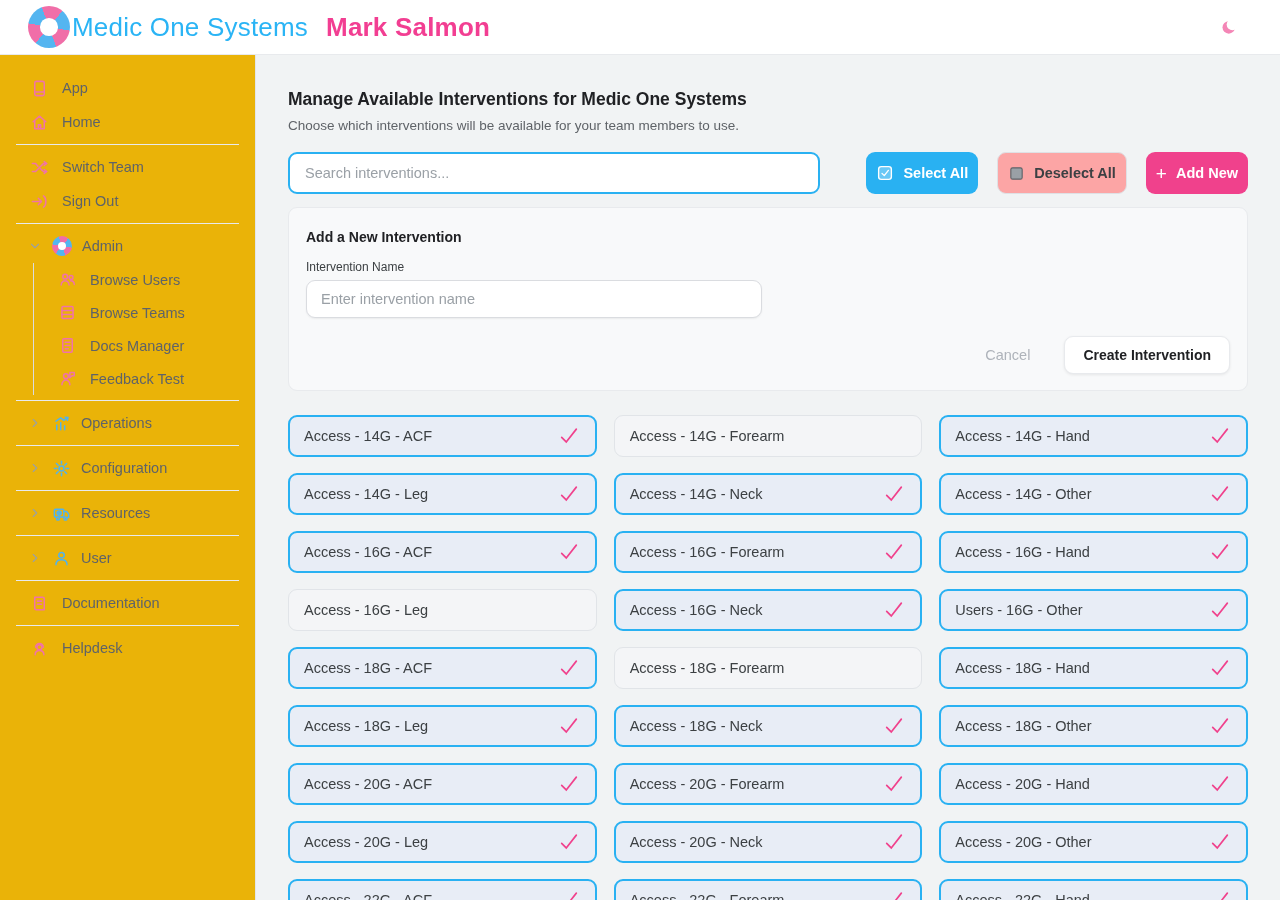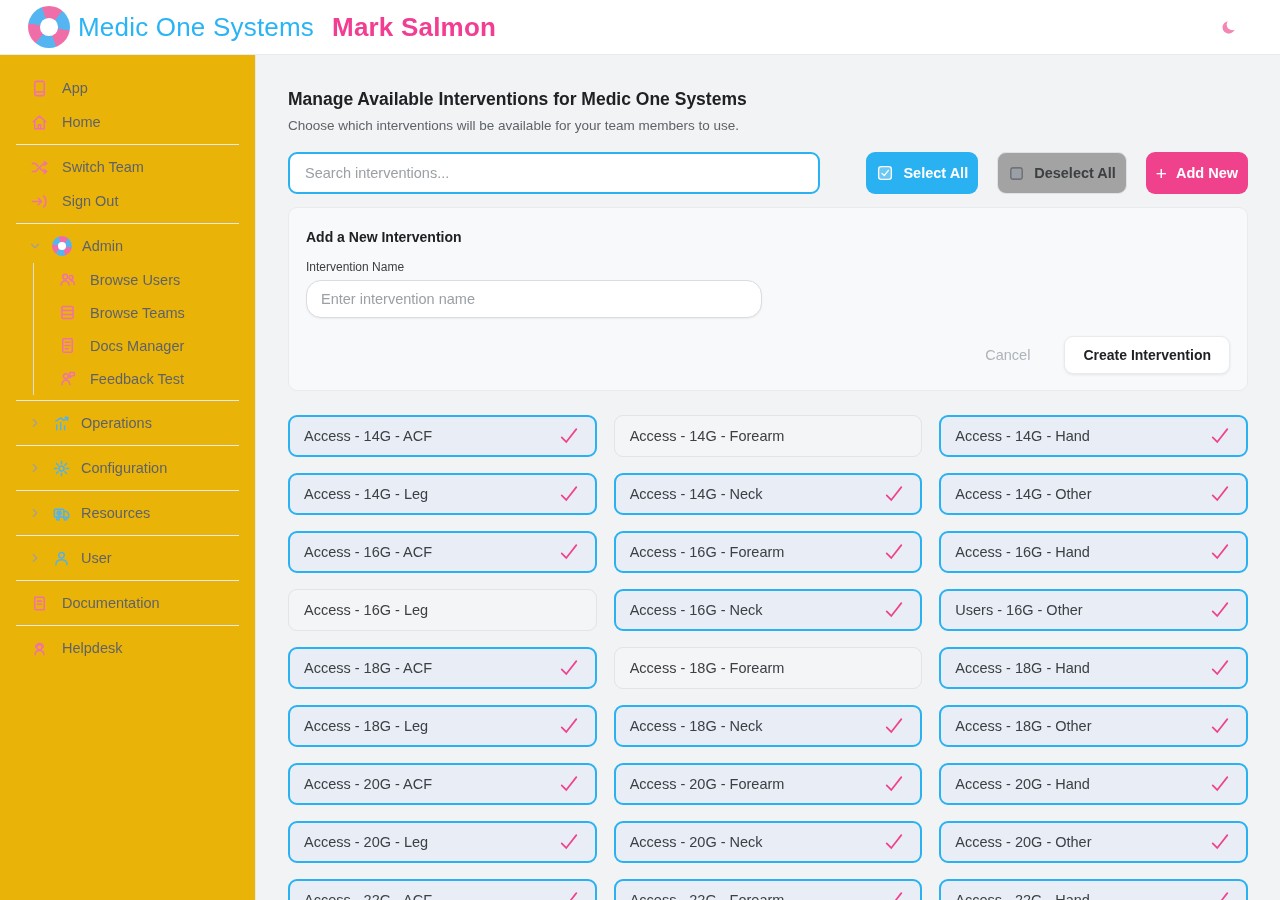--- a/index.html
+++ b/index.html
@@ -12,21 +12,21 @@
   
   .header {
     height:55px; display:flex; align-items:center;
     padding:0 40px 0 28px; background:#fff; border-bottom:1px solid #e8eaed;
   }
   .logo {
     width:42px; height:42px; border-radius:50%; position:relative; flex:none;
     background:conic-gradient(from -20deg,#f06ea8 0 60deg,#54b5f0 0 120deg,#f06ea8 0 180deg,#54b5f0 0 240deg,#f06ea8 0 300deg,#54b5f0 0 360deg);
   }
   .logo::after { content:""; position:absolute; inset:29%; background:#fff; border-radius:50%; }
-  .brand { margin-left:8px; font-size:26px; font-weight:500; color:#2ab4f5; letter-spacing:.2px; }
+  .brand { margin-left:2px; font-size:26px; font-weight:500; color:#2ab4f5; letter-spacing:.2px; }
   .user-name { margin-left:18px; font-size:26px; font-weight:800; color:#f23e92; letter-spacing:.2px; }
   .moon { margin-left:auto; width:20px; height:20px; }
 
   
   .app-body { display:flex; height:845px; }
   .sidebar {
     width:256px; flex:none; background:#eab308; border-right:1px solid #e3e6ea;
     padding-top:16px; overflow:hidden;
   }
   .main {
@@ -65,34 +65,34 @@
   }
   .search-input::placeholder { color:#9aa0a6; }
   .toolbar-buttons { margin-left:auto; display:flex; align-items:center; gap:19px; }
   .btn {
     height:42px; border-radius:9px; border:none; display:flex; align-items:center; gap:9px;
     padding:0 10px; font-size:14.5px; font-weight:600; cursor:pointer;
     font-family:"Liberation Sans", sans-serif;
   }
   .btn svg { flex:none; }
   .btn-blue { background:#29b1f2; color:#fff; }
-  .btn-white { background:#a3a3a3; color:#3c4043; border:1px solid #dfe1e5; }
+  .btn-white { background:#fca5a5; color:#3c4043; border:1px solid #dfe1e5; }
   .btn-pink { background:#f0418c; color:#fff; }
   .plus-glyph { font-size:19px; font-weight:400; line-height:1; }
 
   
   .add-panel {
     margin-top:13px; height:184px; background:#f8f9fa; border:1px solid #e8eaed;
     border-radius:9px; padding:16px 17px; overflow:hidden;
   }
   .panel-title { font-size:14px; font-weight:700; color:#202124; margin-top:5px; }
   .field-label { margin-top:15px; font-size:12px; color:#3c4043; }
   .name-input {
     margin-top:6px; width:456px; height:38px; background:#fff; border:1px solid #dadce0;
-    border-radius:15px; padding:17px 14px; font-size:14.5px; color:#3c4043; outline:none;
+    border-radius:9px; padding:17px 14px; font-size:14.5px; color:#3c4043; outline:none;
     box-shadow:0 1px 2px rgba(0,0,0,.06); font-family:"Liberation Sans", sans-serif;
   }
   .name-input::placeholder { color:#9aa0a6; }
   .panel-footer { display:flex; justify-content:flex-end; align-items:center; gap:28px; margin-top:18px; }
   .cancel-link { font-size:14.5px; color:#aeb3ba; cursor:pointer; background:none; border:none; font-family:"Liberation Sans", sans-serif; }
   .create-btn {
     background:#fff; border:1px solid #e8eaed; border-radius:9px; padding:0 18px; height:38px;
     font-size:14px; font-weight:600; color:#202124; cursor:pointer;
     box-shadow:0 1px 3px rgba(0,0,0,.08); font-family:"Liberation Sans", sans-serif;text-align:center;
   }

